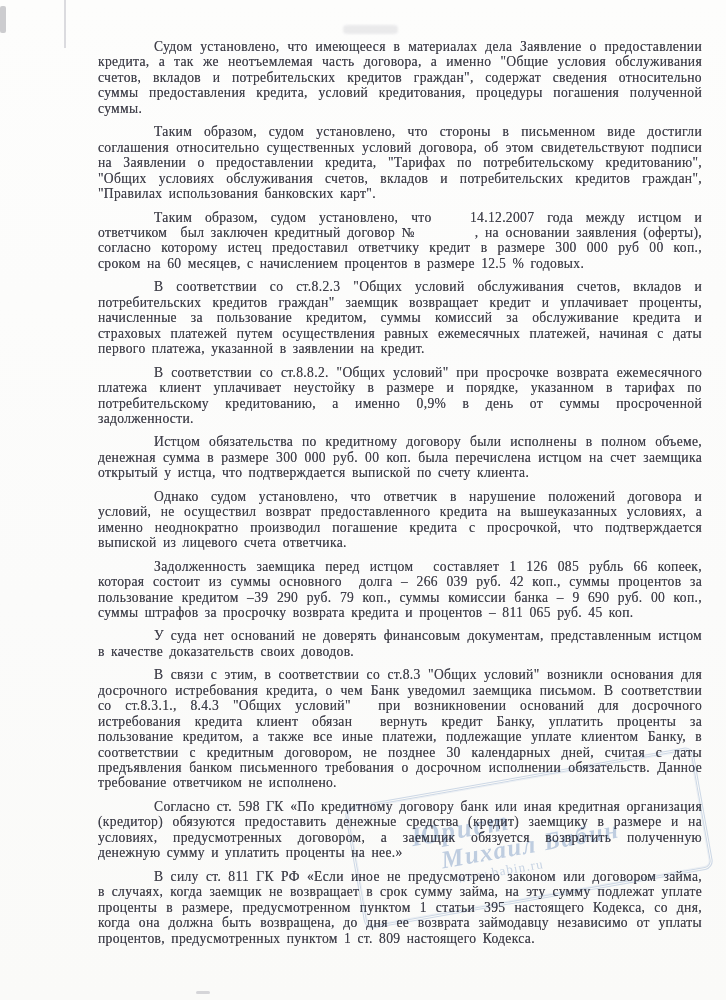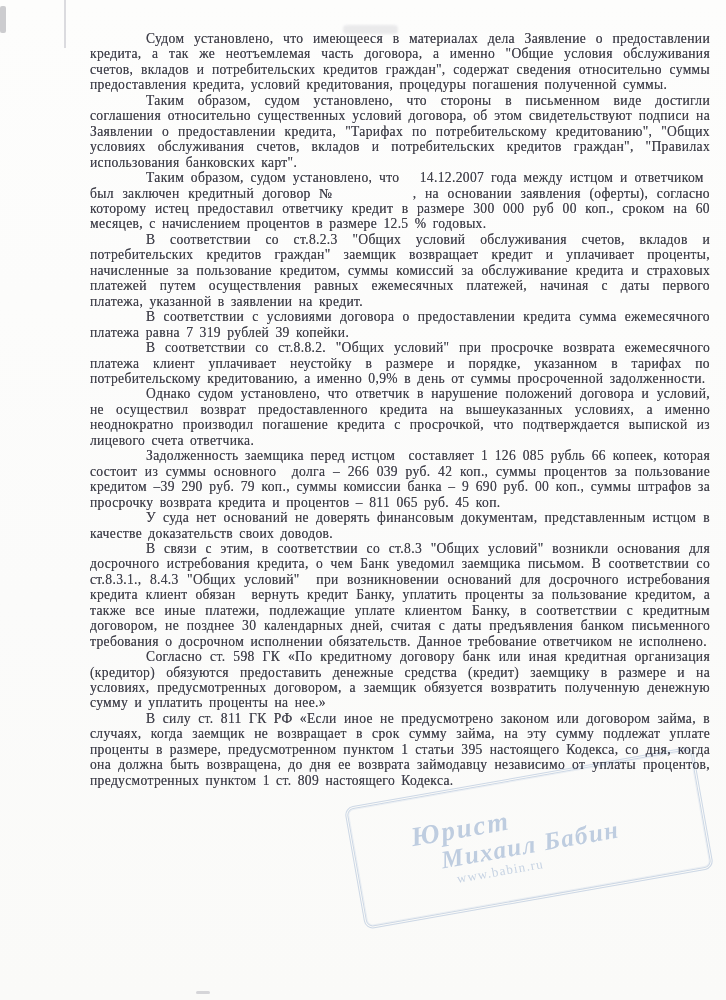--- a/index.html
+++ b/index.html
@@ -19,21 +19,21 @@
     left:90px;top:31px;width:620px;
     color:#41414b;
     font-size:13.6px;
     line-height:15.45px;
     text-align:justify;
     letter-spacing:0.32px;
     word-spacing:2.6px;
     text-shadow:0 0 0.45px rgba(70,70,82,.75);
   }
   .page-text p{
-    margin:0;
+    margin:8px;
     text-indent:56px;
   }
   
   .watermark{
     position:absolute;
     left:352px;top:776px;
     width:348px;height:118px;
     transform:rotate(-10deg);
     border:3px double rgba(140,168,206,.65);
     border-radius:9px;
@@ -77,22 +77,22 @@
   <div class="artifact a-vline"></div>
   <div class="artifact a-edge"></div>
   <div class="artifact a-smudge"></div>
   <div class="artifact a-dot"></div>
 
   <div class="page-text">
     <p>Судом установлено, что имеющееся в материалах дела Заявление о предоставлении кредита, а так же неотъемлемая часть договора, а именно "Общие условия обслуживания счетов, вкладов и потребительских кредитов граждан", содержат сведения относительно суммы предоставления кредита, условий кредитования, процедуры погашения полученной суммы.</p>
     <p>Таким образом, судом установлено, что стороны в письменном виде достигли соглашения относительно существенных условий договора, об этом свидетельствуют подписи на Заявлении о предоставлении кредита, "Тарифах по потребительскому кредитованию", "Общих условиях обслуживания счетов, вкладов и потребительских кредитов граждан", "Правилах использования банковских карт".</p>
     <p>Таким образом, судом установлено, что&nbsp;&nbsp;&nbsp;14.12.2007 года между истцом и ответчиком&nbsp; был заключен кредитный договор №&nbsp;&nbsp;&nbsp;&nbsp;&nbsp;&nbsp;&nbsp;&nbsp;&nbsp;, на основании заявления (оферты), согласно которому истец предоставил ответчику кредит в размере 300 000 руб 00 коп., сроком на 60 месяцев, с начислением процентов в размере 12.5 % годовых.</p>
     <p>В соответствии со ст.8.2.3 "Общих условий обслуживания счетов, вкладов и потребительских кредитов граждан" заемщик возвращает кредит и уплачивает проценты, начисленные за пользование кредитом, суммы комиссий за обслуживание кредита и страховых платежей путем осуществления равных ежемесячных платежей, начиная с даты первого платежа, указанной в заявлении на кредит.</p>
-    <p>В соответствии с условиями договора о предоставлении кредита сумма ежемесячного платежа равна 7 319 рублей 39 копейки.</p>
     <p>В соответствии со ст.8.8.2. "Общих условий" при просрочке возврата ежемесячного платежа клиент уплачивает неустойку в размере и порядке, указанном в тарифах по потребительскому кредитованию, а именно 0,9% в день от суммы просроченной задолженности.</p>
+    <p>Истцом обязательства по кредитному договору были исполнены в полном объеме, денежная сумма в размере 300 000 руб. 00 коп. была перечислена истцом на счет заемщика открытый у истца, что подтверждается выпиской по счету клиента.</p>
     <p>Однако судом установлено, что ответчик в нарушение положений договора и условий, не осуществил возврат предоставленного кредита на вышеуказанных условиях, а именно неоднократно производил погашение кредита с просрочкой, что подтверждается выпиской из лицевого счета ответчика.</p>
     <p>Задолженность заемщика перед истцом&nbsp; составляет 1 126 085 рубль 66 копеек, которая состоит из суммы основного&nbsp; долга – 266 039 руб. 42 коп., суммы процентов за пользование кредитом –39 290 руб. 79 коп., суммы комиссии банка – 9 690 руб. 00 коп., суммы штрафов за просрочку возврата кредита и процентов – 811 065 руб. 45 коп.</p>
     <p>У суда нет оснований не доверять финансовым документам, представленным истцом в качестве доказательств своих доводов.</p>
     <p>В связи с этим, в соответствии со ст.8.3 "Общих условий" возникли основания для досрочного истребования кредита, о чем Банк уведомил заемщика письмом. В соответствии со ст.8.3.1., 8.4.3 "Общих условий"&nbsp; при возникновении оснований для досрочного истребования кредита клиент обязан&nbsp; вернуть кредит Банку, уплатить проценты за пользование кредитом, а также все иные платежи, подлежащие уплате клиентом Банку, в соответствии с кредитным договором, не позднее 30 календарных дней, считая с даты предъявления банком письменного требования о досрочном исполнении обязательств. Данное требование ответчиком не исполнено.</p>
     <p>Согласно ст. 598 ГК «По кредитному договору банк или иная кредитная организация (кредитор) обязуются предоставить денежные средства (кредит) заемщику в размере и на условиях, предусмотренных договором, а заемщик обязуется возвратить полученную денежную сумму и уплатить проценты на нее.»</p>
     <p>В силу ст. 811 ГК РФ «Если иное не предусмотрено законом или договором займа, в случаях, когда заемщик не возвращает в срок сумму займа, на эту сумму подлежат уплате проценты в размере, предусмотренном пунктом 1 статьи 395 настоящего Кодекса, со дня, когда она должна быть возвращена, до дня ее возврата займодавцу независимо от уплаты процентов, предусмотренных пунктом 1 ст. 809 настоящего Кодекса.</p>
   </div>
 
   <div class="watermark">
     <span class="wm-line1">Юрист</span>

